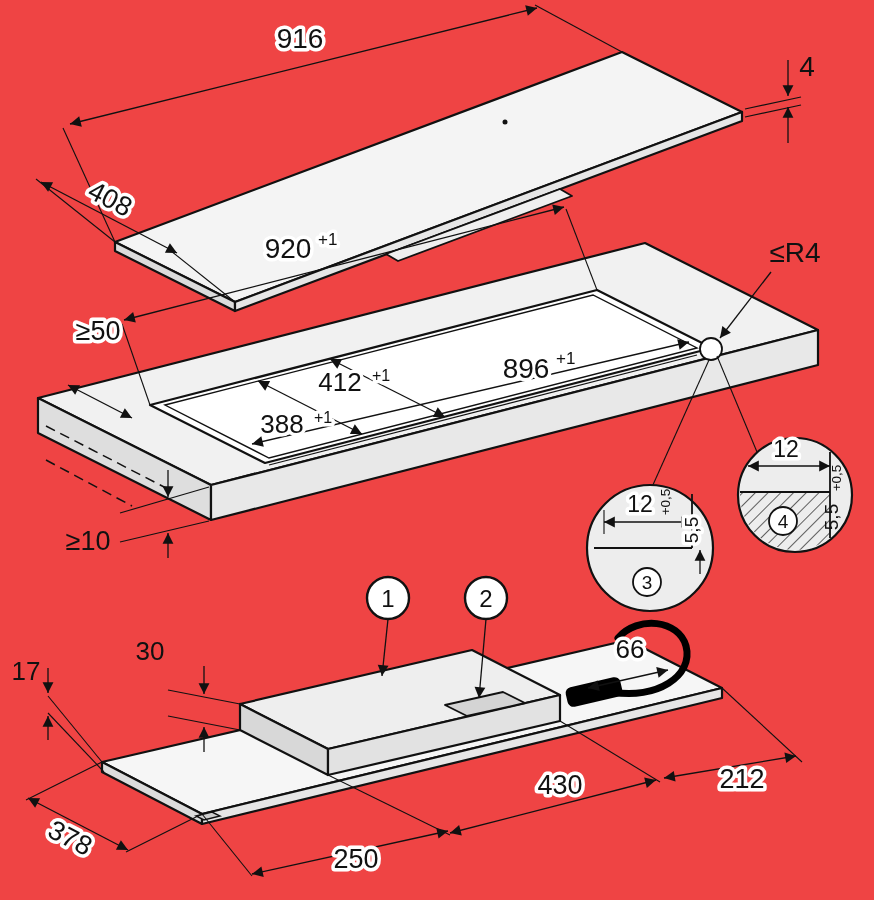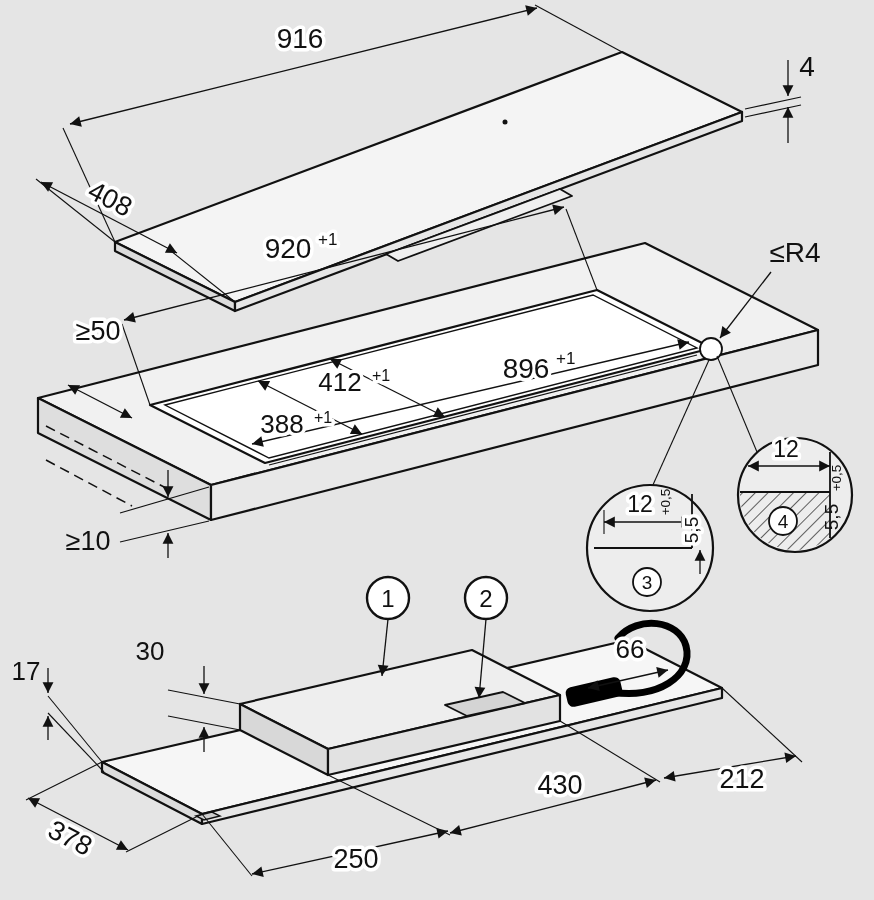--- a/index.html
+++ b/index.html
@@ -1,16 +1,16 @@
 <!DOCTYPE html>
 <html><head>
 <meta charset="utf-8">
 <style>
   html,body{margin:0;padding:0;background:#ffffff;}
-  .page{width:874px;height:900px;position:relative;background:#e5e5e5;overflow:hidden;}
+  .page{width:874px;height:900px;position:relative;background:#ef4444;overflow:hidden;}
   svg{display:block;}
   .ol{stroke:#111;stroke-width:2.2;stroke-linejoin:round;}
   .o18{stroke:#111;stroke-width:1.8;stroke-linejoin:round;}
   .o14{stroke:#111;stroke-width:1.4;}
   .thin{stroke:#111;stroke-width:1.1;fill:none;}
   .dim{stroke:#111;stroke-width:1.3;fill:none;}
   .dsh{stroke:#111;stroke-width:1.5;fill:none;stroke-dasharray:10 6;}
   .cable{stroke:#000;stroke-width:7;fill:none;stroke-linecap:round;}
   text{font-family:"Liberation Sans","DejaVu Sans",sans-serif;fill:#111;}
   .mid{text-anchor:middle;}

